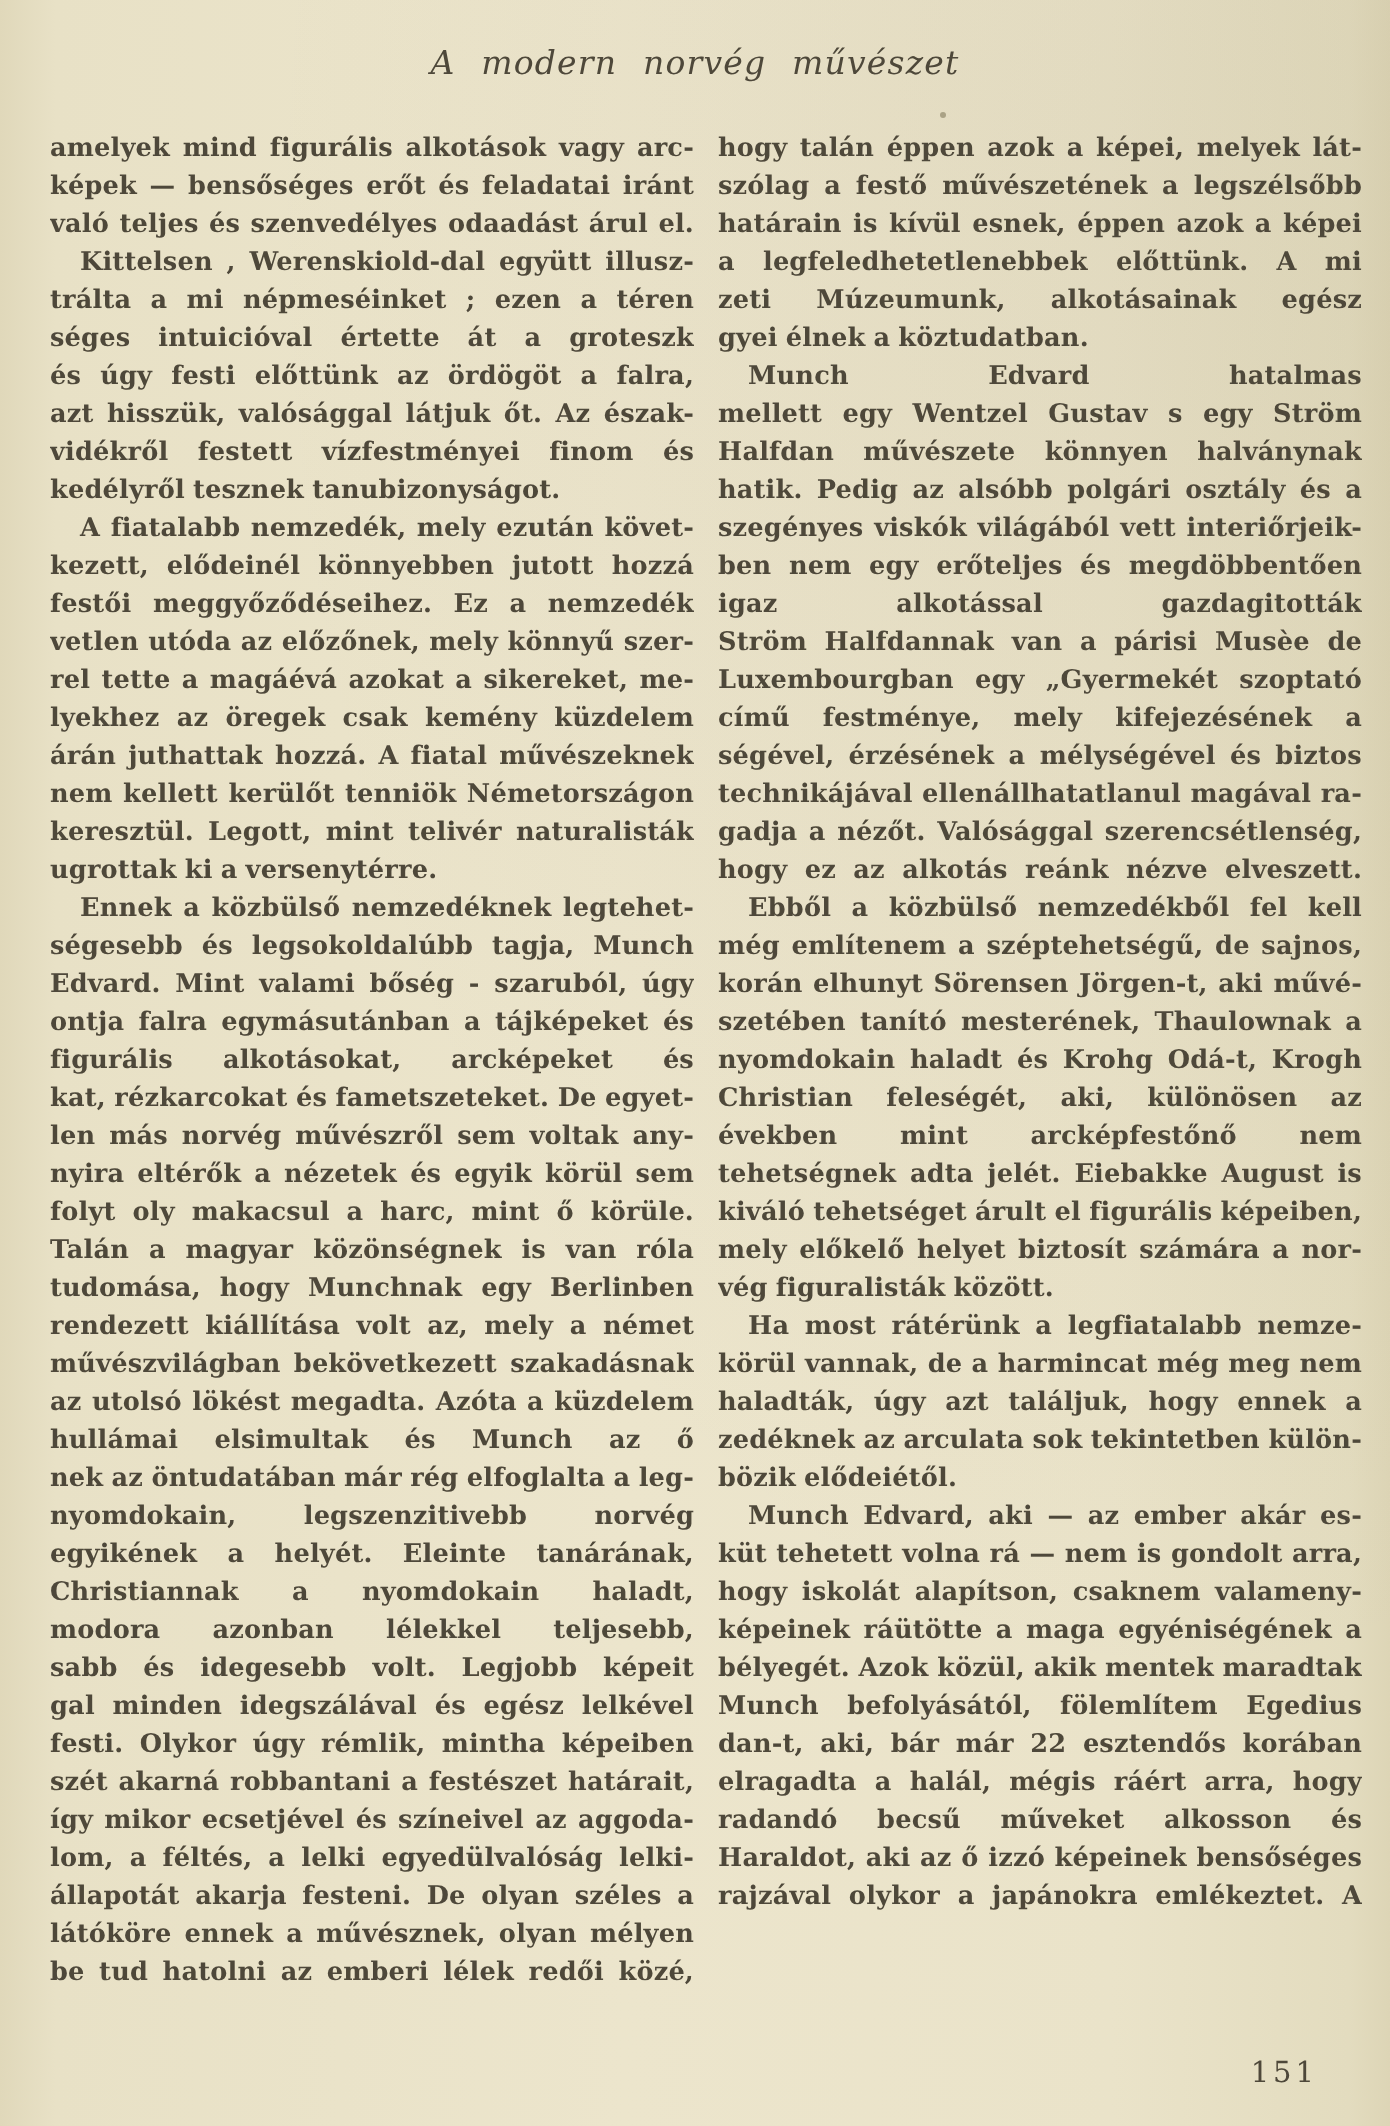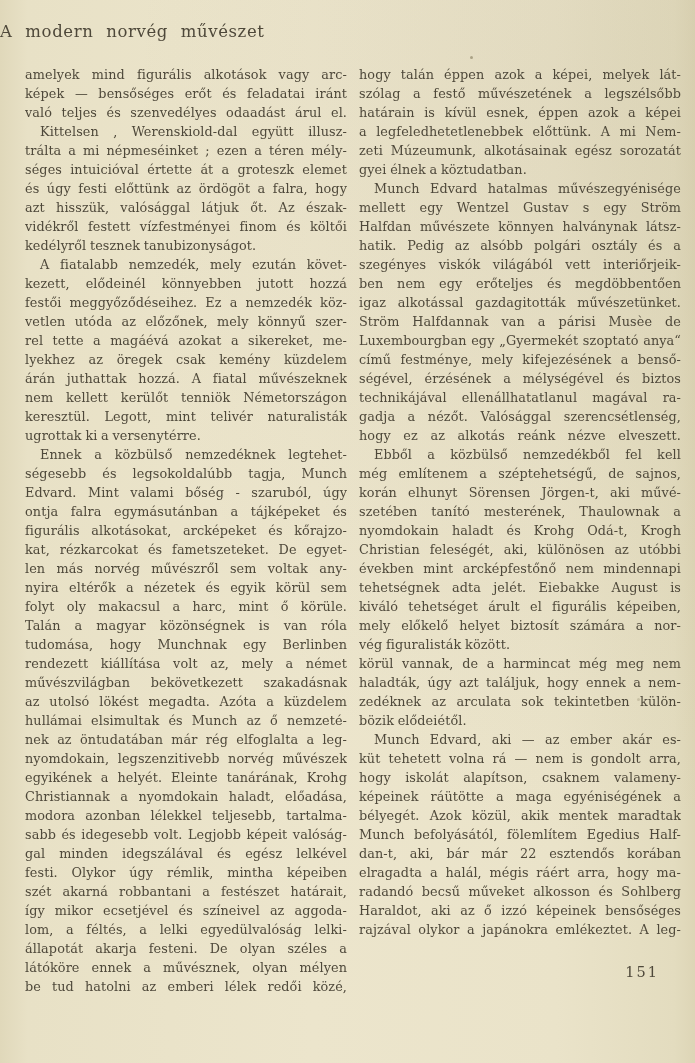--- a/index.html
+++ b/index.html
@@ -17,51 +17,54 @@
       linear-gradient(90deg, #e0d8ba 0%, #e8e1c6 4%, #ece5cc 45%, #eae3c9 80%, #e3dcbf 97%, #ddd5b6 100%);
     background-color: var(--paper, #e9e2c8);
     color: var(--ink, #4e483a);
   }
   .page {
     position: absolute;
     inset: 0;
   }
   .title {
     margin-top: 22px;
+    text-align: center;
+    font-style: italic;
     font-size: 16.5px;
     letter-spacing: 0.6px;
     word-spacing: 7px;
     color: var(--ink, #4e483a);
   }
   .columns {
     display: flex;
     margin: 24px 13px 0 25px;
     gap: 12px;
   }
   .col {
     width: 322px;
     min-width: 322px;
     font-size: 12.8px;
     line-height: 19px;
     word-spacing: -0.5px;
     letter-spacing: 0.1px;
+    font-weight: bold;
   }
   .para { margin: 0; }
   .line {
     text-align: justify;
     text-align-last: justify;
     overflow: hidden;
     white-space: normal;
     height: 19px;
   }
   .line.short { text-align-last: left; }
   .line.indent { text-indent: 15px; }
   .pagenum {
     position: absolute;
-    top: 964px;
+    top: 1029px;
     right: 36px;
     font-size: 14.5px;
     letter-spacing: 2px;
   }
   .speck {
     position: absolute;
     border-radius: 50%;
     background: rgba(100,90,60,0.45);
   }
   .speck.s1 { left: 470px; top: 56px; width: 3px; height: 3px; }
@@ -170,20 +173,21 @@
           <div class="line">szetében tanító mesterének, Thaulownak a</div>
           <div class="line">nyomdokain haladt és Krohg Odá-t, Krogh</div>
           <div class="line">Christian feleségét, aki, különösen az utóbbi</div>
           <div class="line">években mint arcképfestőnő nem mindennapi</div>
           <div class="line">tehetségnek adta jelét. Eiebakke August is</div>
           <div class="line">kiváló tehetséget árult el figurális képeiben,</div>
           <div class="line">mely előkelő helyet biztosít számára a nor-</div>
           <div class="line short">vég figuralisták között.</div>
         </div>
         <div class="para">
+          <div class="line indent">Ha most rátérünk a legfiatalabb nemze-</div>
           <div class="line">körül vannak, de a harmincat még meg nem</div>
           <div class="line">haladták, úgy azt találjuk, hogy ennek a nem-</div>
           <div class="line">zedéknek az arculata sok tekintetben külön-</div>
           <div class="line short">bözik elődeiétől.</div>
         </div>
         <div class="para">
           <div class="line indent">Munch Edvard, aki — az ember akár es-</div>
           <div class="line">küt tehetett volna rá — nem is gondolt arra,</div>
           <div class="line">hogy iskolát alapítson, csaknem valameny-</div>
           <div class="line">képeinek ráütötte a maga egyéniségének a</div>

